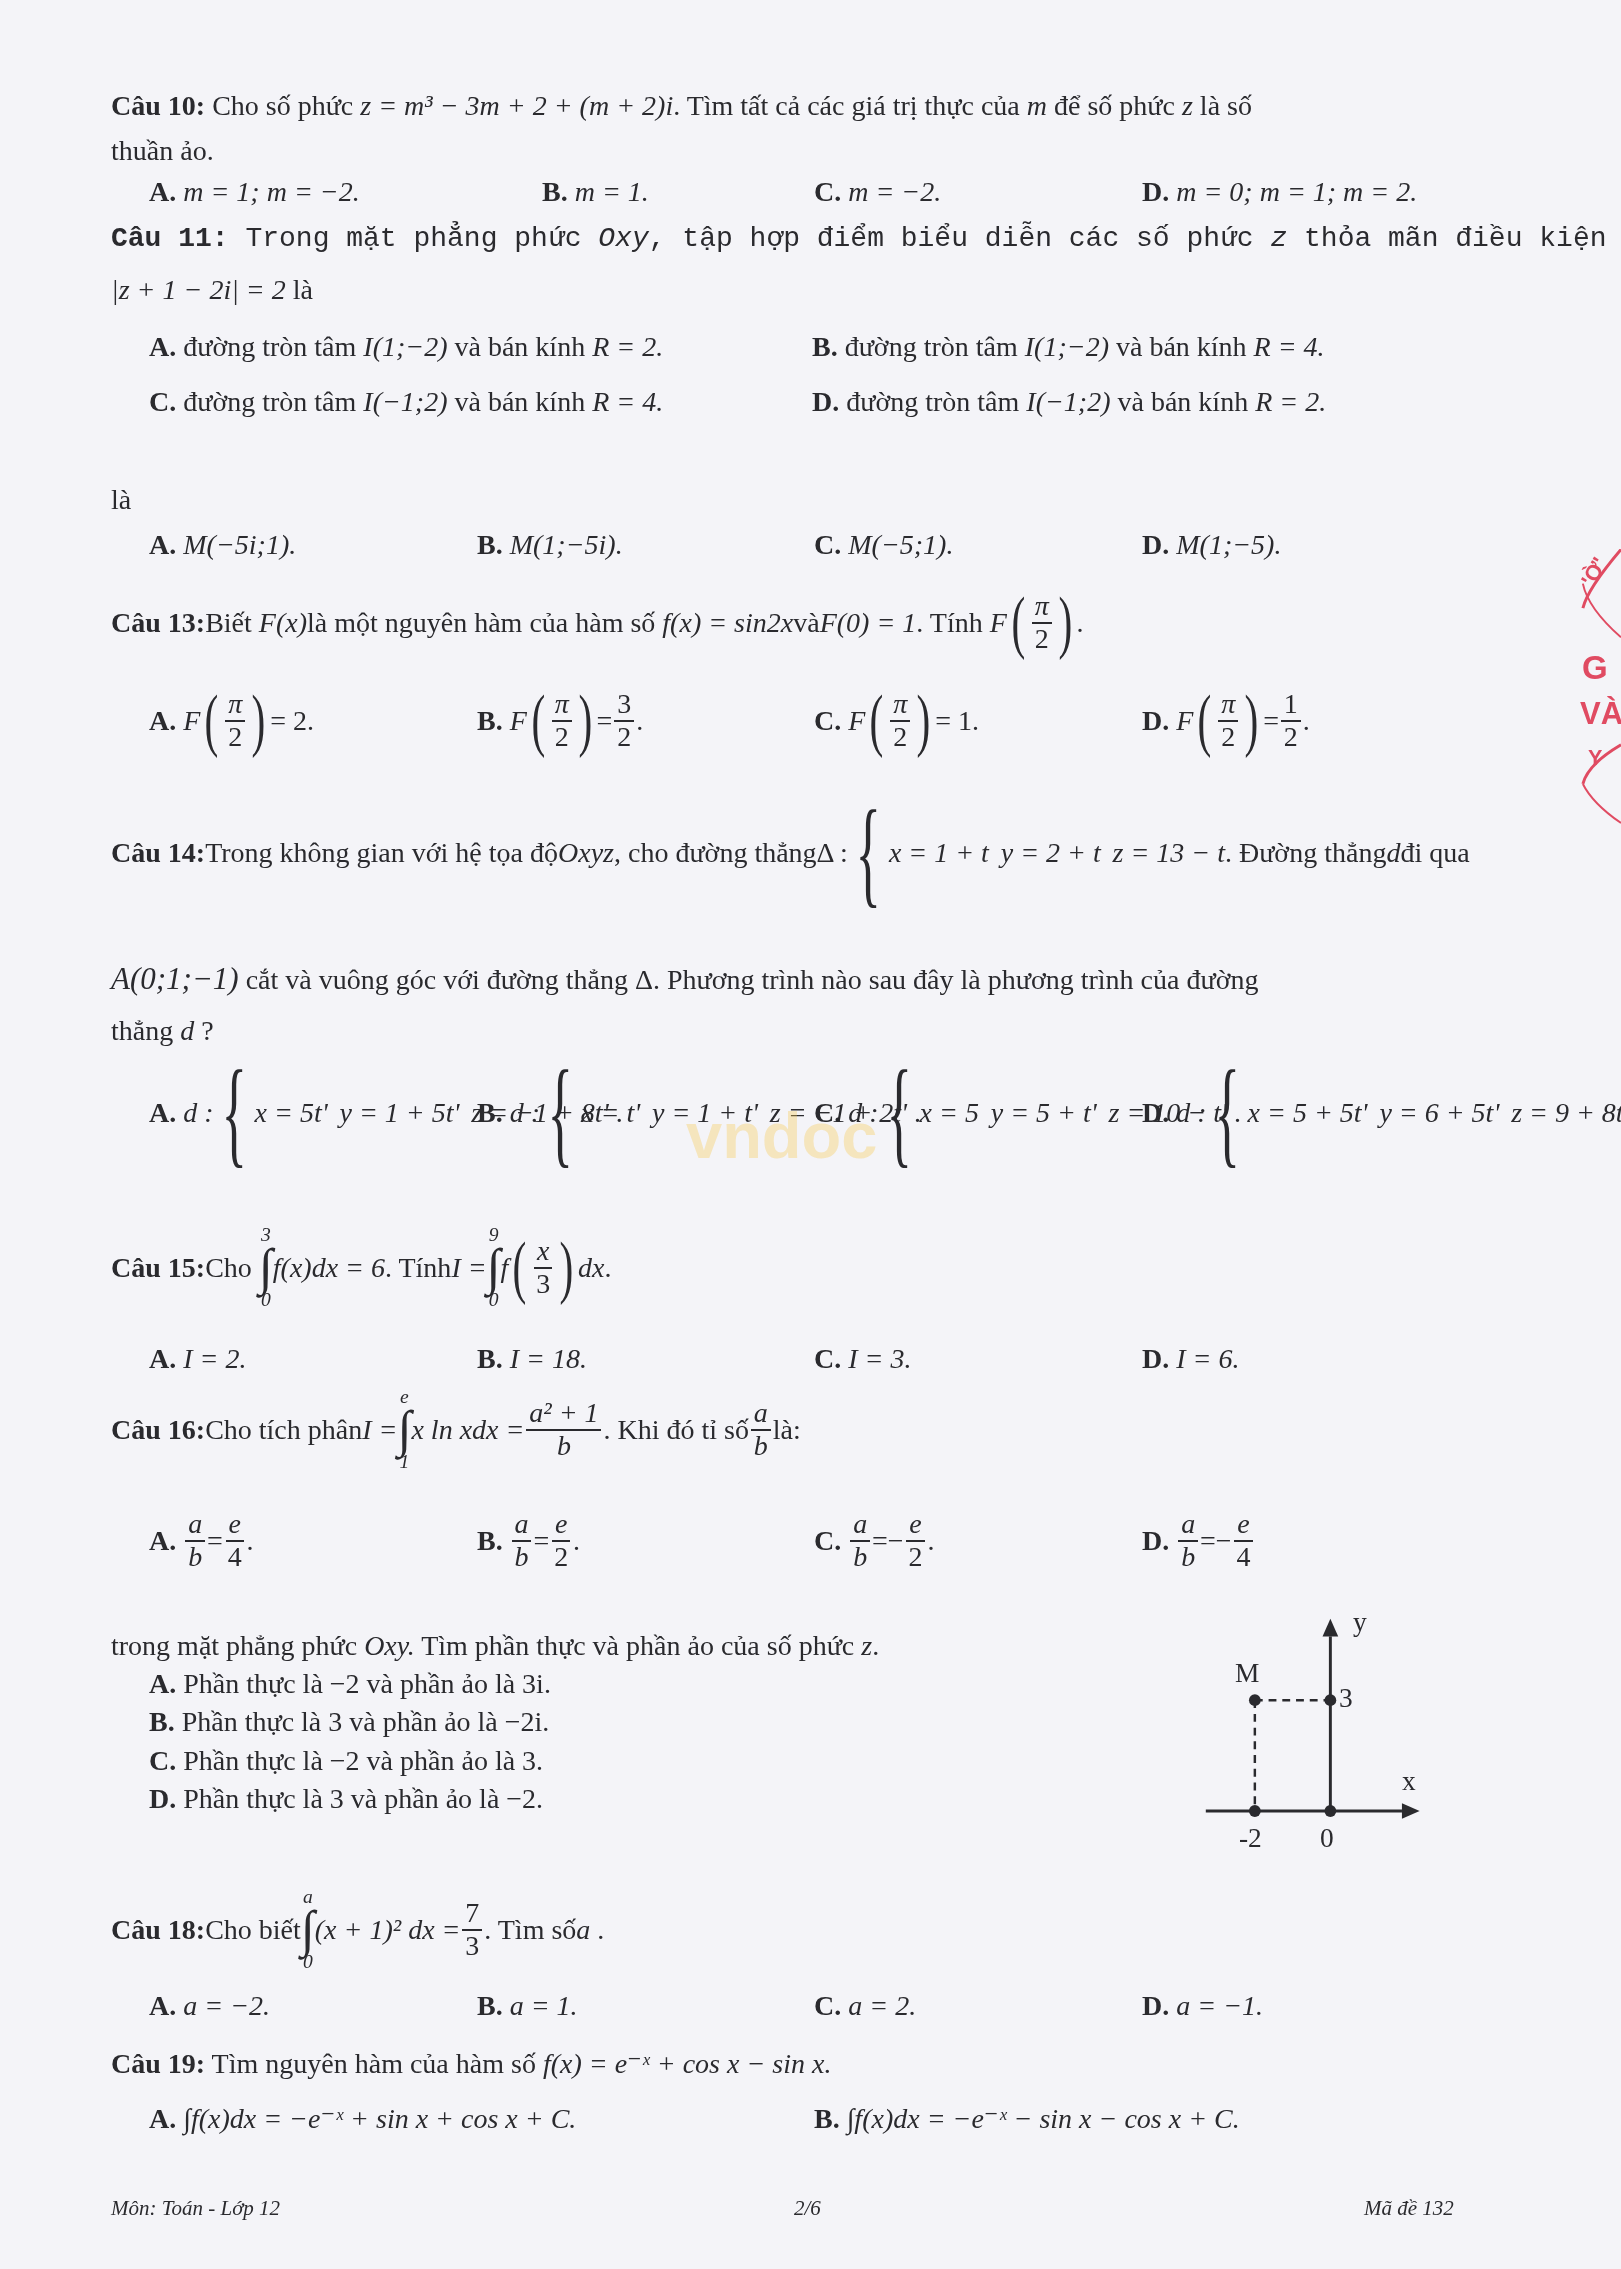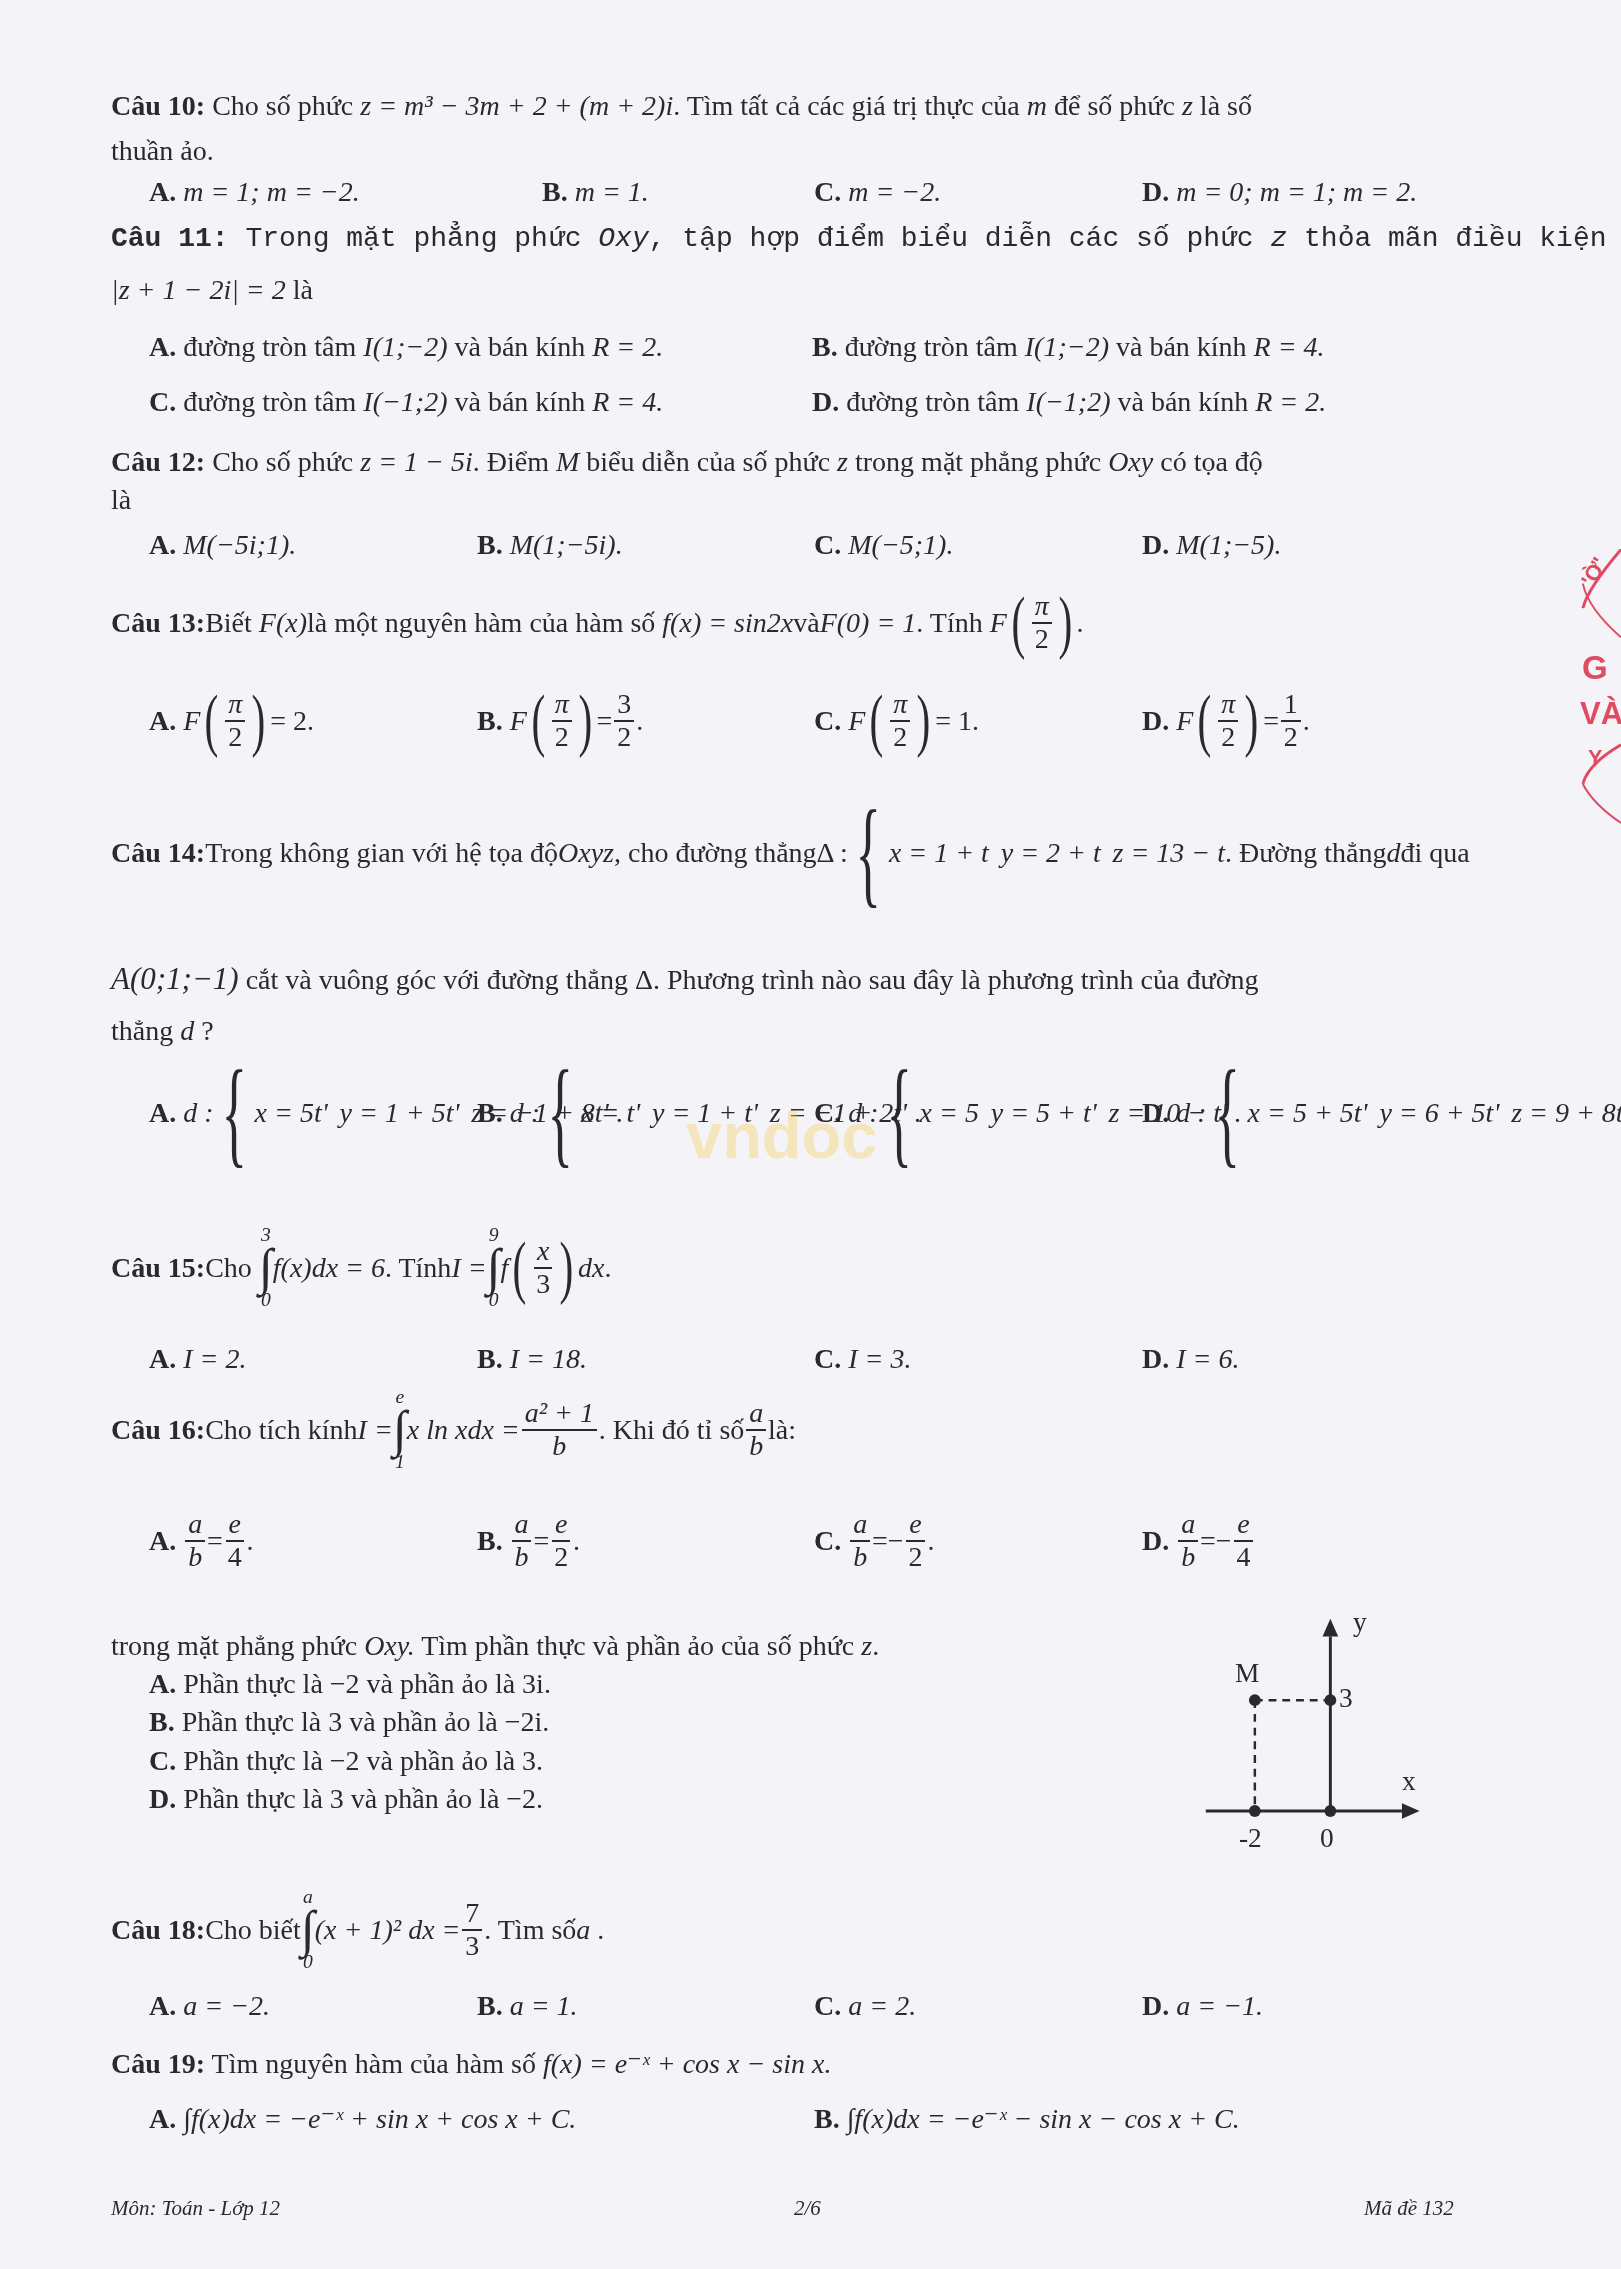--- a/index.html
+++ b/index.html
@@ -43,23 +43,20 @@
 
   <div class="abs" style="left:111px;top:223px;font-family:Liberation Mono, monospace;">
     <span class="q">Câu 11:</span><span> Trong mặt phẳng phức </span><span class="m">Oxy</span><span>, tập hợp điểm biểu diễn các số phức </span><span class="m">z</span><span> thỏa mãn điều kiện</span>
   </div>
   <div class="abs" style="left:111px;top:274px;"><span class="m">|z + 1 − 2i| = 2</span><span> là</span></div>
   <div class="abs" style="left:149px;top:331px;"><b>A.</b><span> đường tròn tâm </span><span class="m">I(1;−2)</span><span> và bán kính </span><span class="m">R = 2.</span></div>
   <div class="abs" style="left:812px;top:331px;"><b>B.</b><span> đường tròn tâm </span><span class="m">I(1;−2)</span><span> và bán kính </span><span class="m">R = 4.</span></div>
   <div class="abs" style="left:149px;top:386px;"><b>C.</b><span> đường tròn tâm </span><span class="m">I(−1;2)</span><span> và bán kính </span><span class="m">R = 4.</span></div>
   <div class="abs" style="left:812px;top:386px;"><b>D.</b><span> đường tròn tâm </span><span class="m">I(−1;2)</span><span> và bán kính </span><span class="m">R = 2.</span></div>
 
-  <div class="abs" style="left:111px;top:446px;">
-    <span class="q">Câu 12:</span><span> Cho số phức </span><span class="m">z = 1 − 5i</span><span>. Điểm </span><span class="m">M</span><span> biểu diễn của số phức </span><span class="m">z</span><span> trong mặt phẳng phức </span><span class="m">Oxy</span><span> có tọa độ</span>
-  </div>
   <div class="abs" style="left:111px;top:484px;">là</div>
   <div class="abs" style="left:149px;top:529px;"><b>A.</b> <span class="m">M(−5i;1).</span></div>
   <div class="abs" style="left:477px;top:529px;"><b>B.</b> <span class="m">M(1;−5i).</span></div>
   <div class="abs" style="left:814px;top:529px;"><b>C.</b> <span class="m">M(−5;1).</span></div>
   <div class="abs" style="left:1142px;top:529px;"><b>D.</b> <span class="m">M(1;−5).</span></div>
 
   <div class="abs" style="left:111px;top:588px;display:flex;align-items:center;">
     <span class="q">Câu 13:</span><span> Biết </span>&nbsp;<span class="m">F(x)</span><span> là một nguyên hàm của hàm số </span>&nbsp;<span class="m">f(x) = sin2x</span><span> và </span><span class="m">F(0) = 1</span><span>. Tính </span>&nbsp;<span class="m">F</span><span class="paren">(</span><span class="frac">
         <span class="n m">π</span>
         <span class="d">2</span>
@@ -182,21 +179,21 @@
         <span class="d">3</span>
       </span><span class="paren">)</span><span class="m">dx</span>.
   </div>
   <div class="abs" style="left:149px;top:1343px;"><b>A.</b> <span class="m">I = 2.</span></div>
   <div class="abs" style="left:477px;top:1343px;"><b>B.</b> <span class="m">I = 18.</span></div>
   <div class="abs" style="left:814px;top:1343px;"><b>C.</b> <span class="m">I = 3.</span></div>
   <div class="abs" style="left:1142px;top:1343px;"><b>D.</b> <span class="m">I = 6.</span></div>
 
   <div class="abs" style="left:111px;top:1387px;display:flex;align-items:center;">
     <span class="q">Câu 16:</span>
-      <span> Cho tích kính </span>
+      <span> Cho tích phân </span>
       <span class="m">I =</span>
     <span class="integral">
         <span class="lim">e</span>
         <span class="sym">∫</span>
         <span class="lim">1</span>
       </span>
     <span class="m">x ln xdx =</span>
     <span class="frac">
         <span class="n m">a² + 1</span>
         <span class="d m">b</span>

